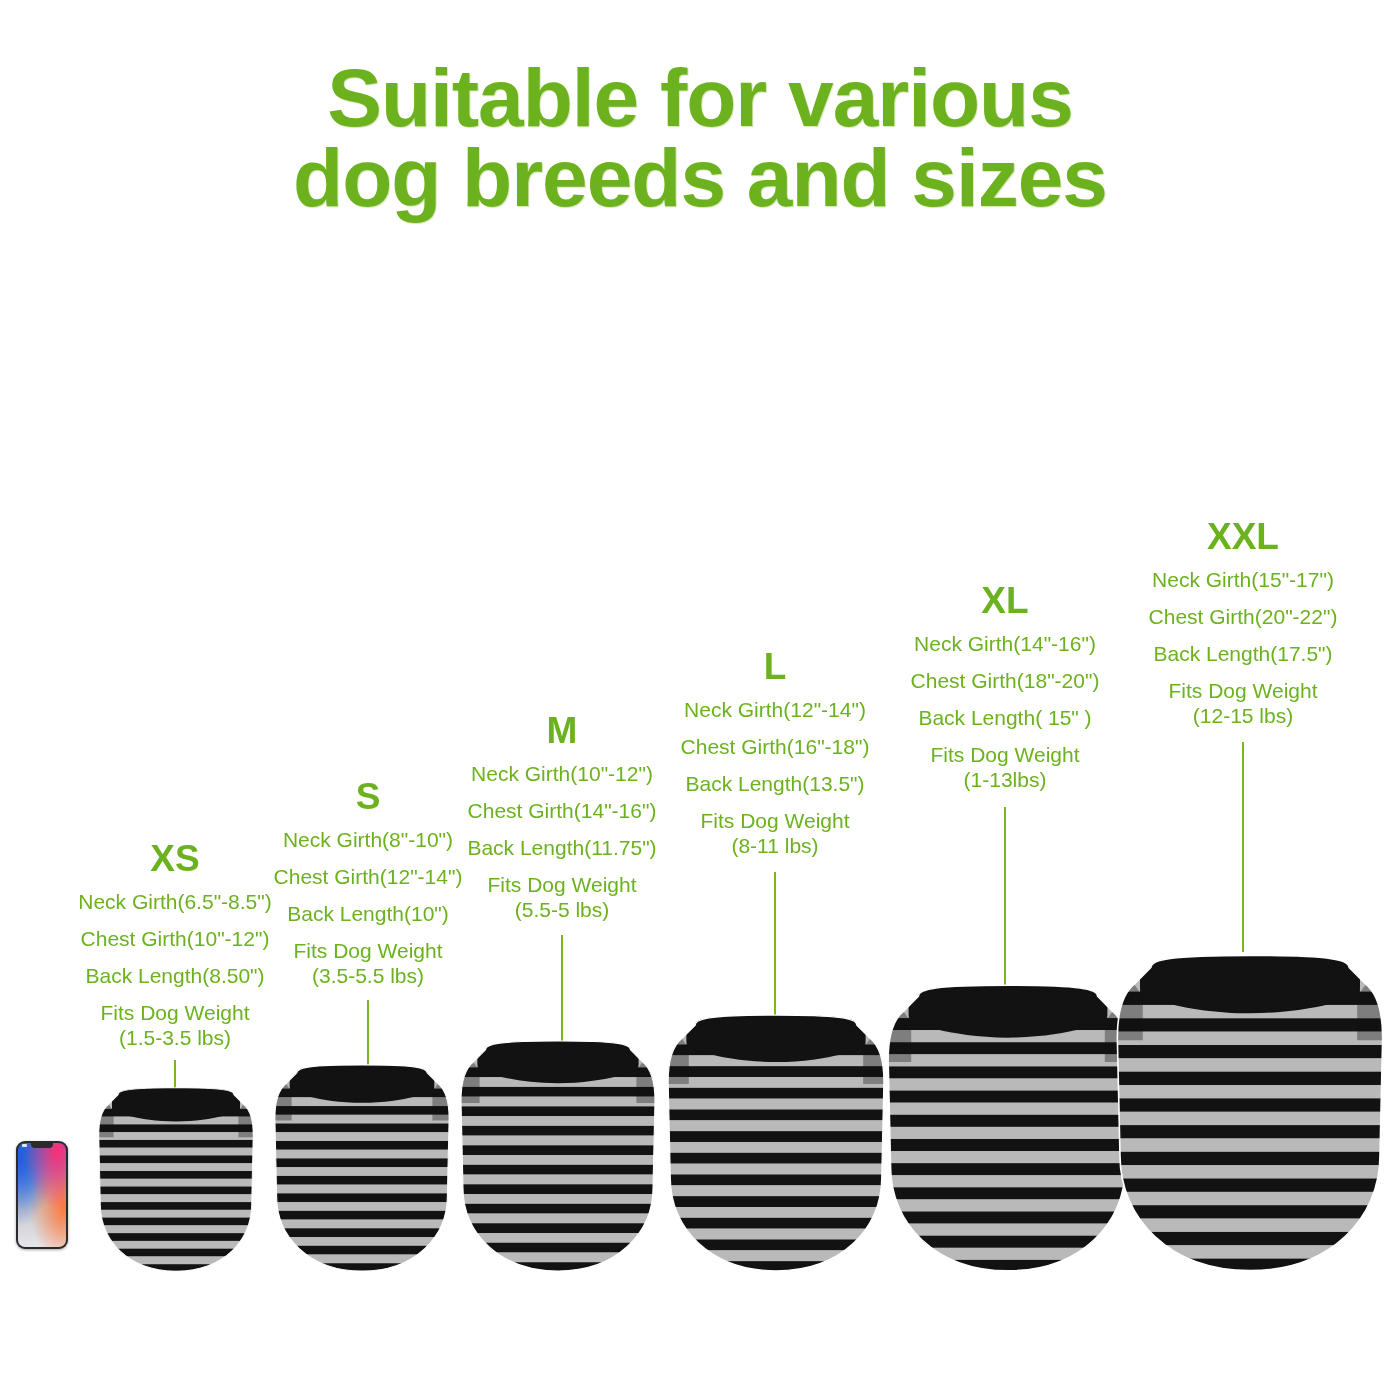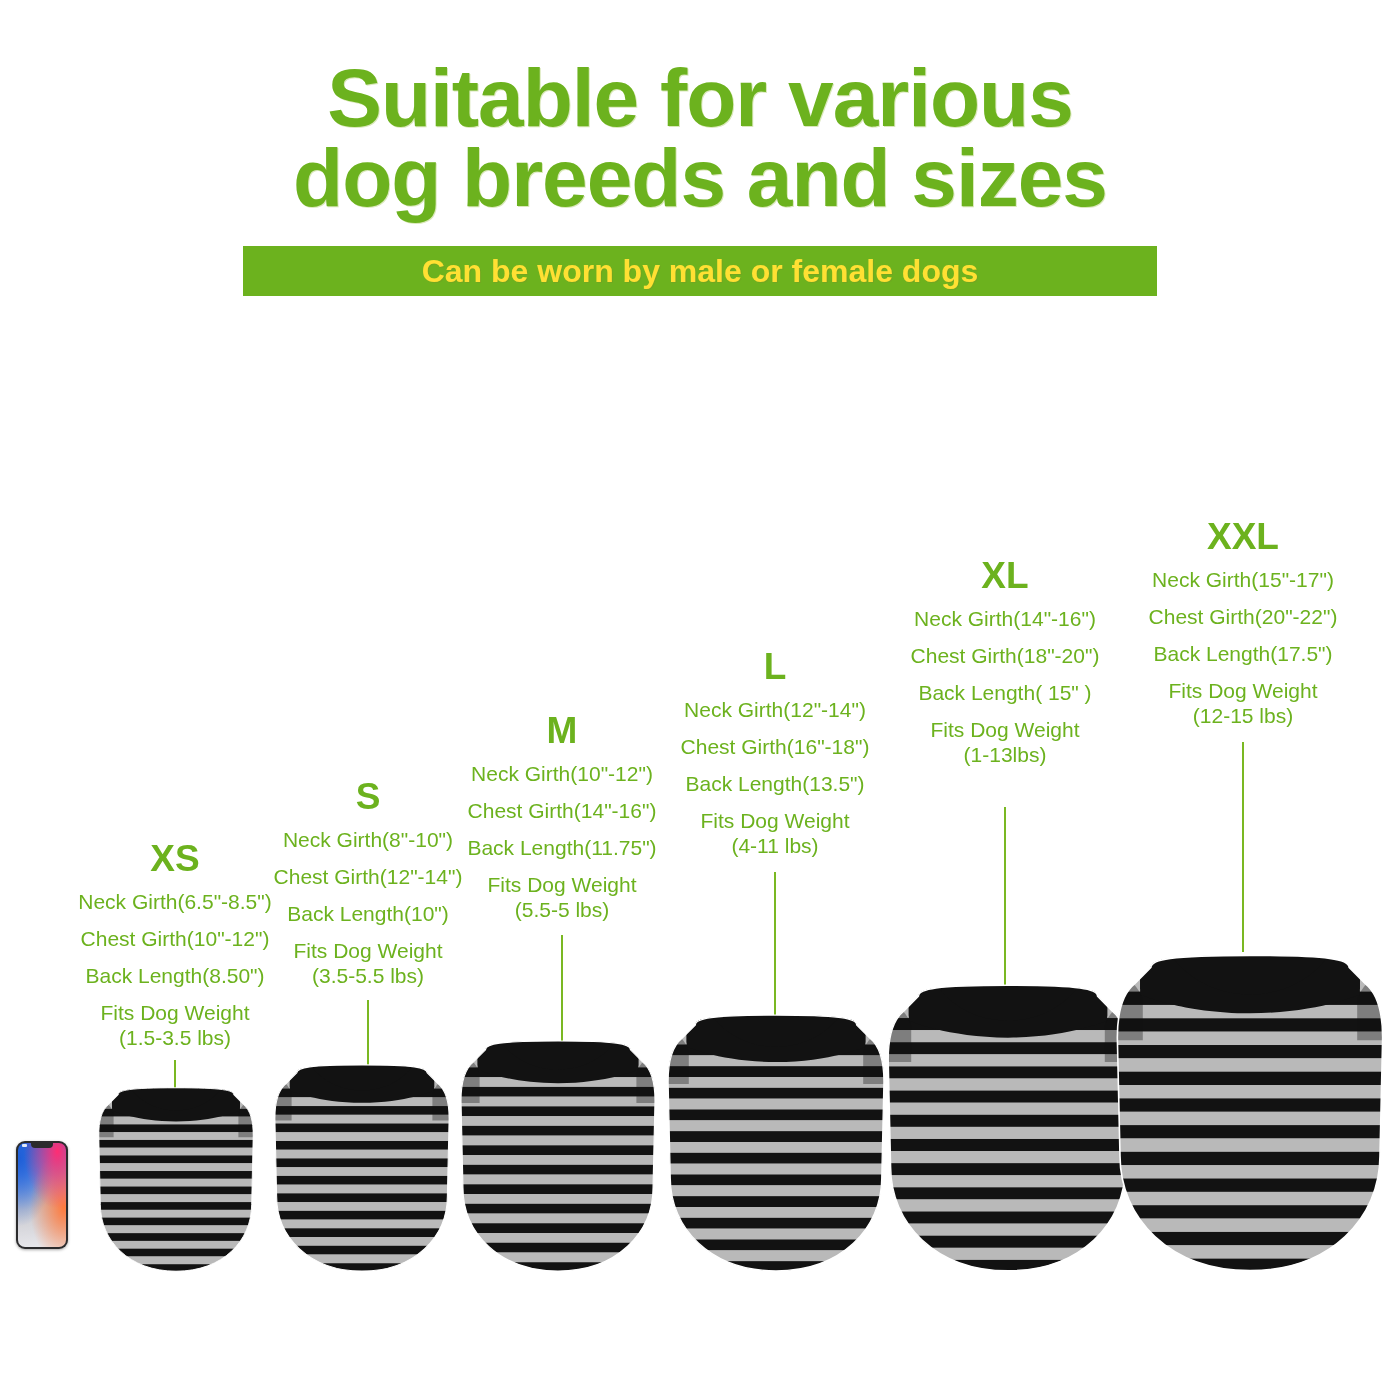--- a/index.html
+++ b/index.html
@@ -102,23 +102,20 @@
   }
 </style>
 </head>
 <body>
 
 <div id="stage">
 
   <div class="headline">Suitable for various
 dog breeds and sizes</div>
 
-  <div class="sub-banner">
-    <span class="sub-banner-text">Can be worn by male or female dogs</span>
-  </div>
 
   <div id="sizes-layer">
       <div class="size-block" style="left: -5px; top: 840px; width: 360px;">
         <div class="size-label">XS</div>
         <div class="spec-line">Neck Girth(6.5"-8.5")</div>
         <div class="spec-line">Chest Girth(10"-12")</div>
         <div class="spec-line">Back Length(8.50")</div>
         <div class="spec-line weight"><span class="w1">Fits Dog Weight</span><span class="w2">(1.5-3.5 lbs)</span></div>
       </div>
       <div class="connector" style="left: 174px; top: 1060px; height: 38px;"></div>
@@ -289,21 +286,21 @@
              L197,150 C197,196 160,235 100,235
              C40,235 3,196 3,150
              L1,62 C1,44 4,30 14,22 Z" fill="none" stroke="#ffffff" stroke-width="1.2"></path>
   </svg>
       </div>
       <div class="size-block" style="left: 595px; top: 648px; width: 360px;">
         <div class="size-label">L</div>
         <div class="spec-line">Neck Girth(12"-14")</div>
         <div class="spec-line">Chest Girth(16"-18")</div>
         <div class="spec-line">Back Length(13.5")</div>
-        <div class="spec-line weight"><span class="w1">Fits Dog Weight</span><span class="w2">(4-11 lbs)</span></div>
+        <div class="spec-line weight"><span class="w1">Fits Dog Weight</span><span class="w2">(8-11 lbs)</span></div>
       </div>
       <div class="connector" style="left: 774px; top: 872px; height: 143px;"></div>
       <div class="shirt" style="left: 667px; top: 1014px; width: 218px; height: 258px;">
   <svg viewBox="0 0 200 236" preserveAspectRatio="none" xmlns="http://www.w3.org/2000/svg">
     <defs>
       <clipPath id="shirtClip3">
         <path d="M26,10 C26,4 40,1 100,1 C160,1 174,4 174,10
                  L186,22 C196,30 199,44 199,62
                  L197,150 C197,196 160,235 100,235
                  C40,235 3,196 3,150
@@ -343,21 +340,21 @@
       <path d="M0,18 C8,16 16,22 20,34 L20,64 L0,64 Z" fill="#121212" opacity="0.35"></path>
       <path d="M200,18 C192,16 184,22 180,34 L180,64 L200,64 Z" fill="#121212" opacity="0.35"></path>
     </g>
     <path d="M26,10 C26,4 40,1 100,1 C160,1 174,4 174,10
              L186,22 C196,30 199,44 199,62
              L197,150 C197,196 160,235 100,235
              C40,235 3,196 3,150
              L1,62 C1,44 4,30 14,22 Z" fill="none" stroke="#ffffff" stroke-width="1.2"></path>
   </svg>
       </div>
-      <div class="size-block" style="left: 825px; top: 557px; width: 360px;">
+      <div class="size-block" style="left: 825px; top: 582px; width: 360px;">
         <div class="size-label">XL</div>
         <div class="spec-line">Neck Girth(14"-16")</div>
         <div class="spec-line">Chest Girth(18"-20")</div>
         <div class="spec-line">Back Length( 15" )</div>
         <div class="spec-line weight"><span class="w1">Fits Dog Weight</span><span class="w2">(1-13lbs)</span></div>
       </div>
       <div class="connector" style="left: 1004px; top: 807px; height: 178px;"></div>
       <div class="shirt" style="left: 887px; top: 984px; width: 242px; height: 288px;">
   <svg viewBox="0 0 200 236" preserveAspectRatio="none" xmlns="http://www.w3.org/2000/svg">
     <defs>

